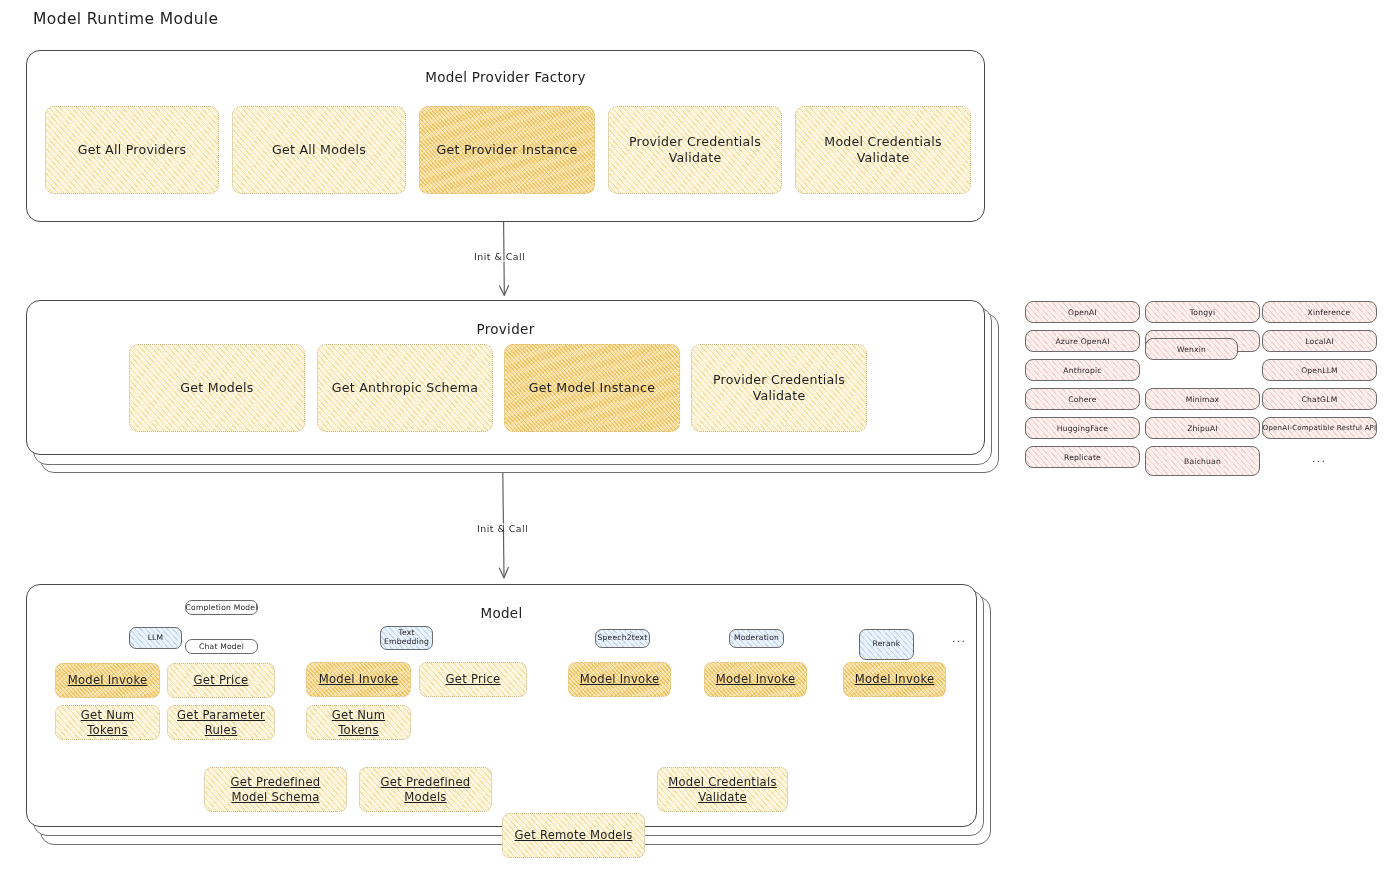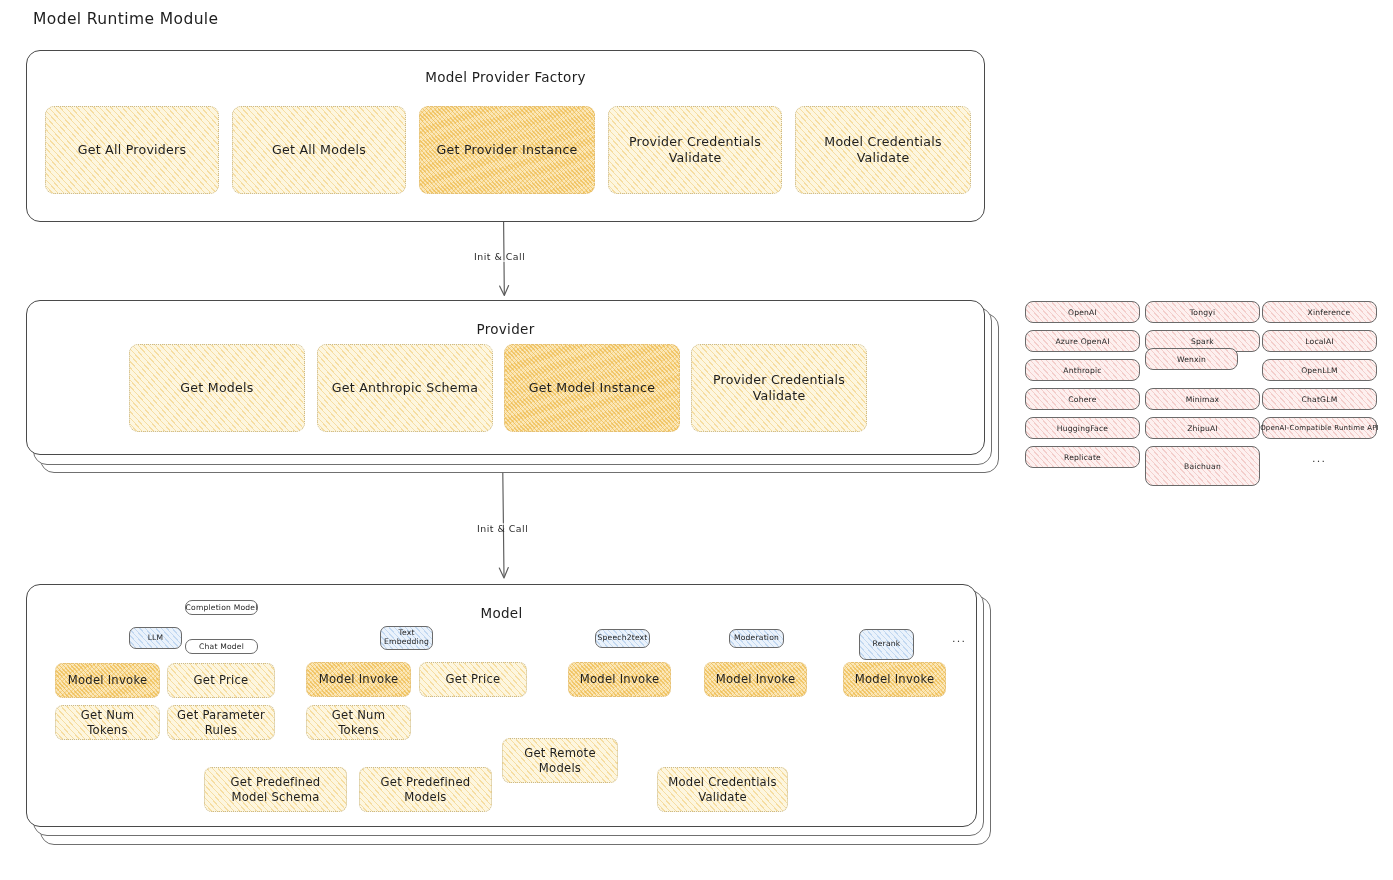--- a/index.html
+++ b/index.html
@@ -86,21 +86,21 @@
         rgba(236,180,62,.62) 0px,
         rgba(236,180,62,.62) 1.1px,
         rgba(236,180,62,0) 1.1px,
         rgba(236,180,62,0) 2.9px),
       repeating-linear-gradient(-44deg,
         rgba(236,180,62,.32) 0px,
         rgba(236,180,62,.32) 1px,
         rgba(236,180,62,0) 1px,
         rgba(236,180,62,0) 3.4px);
   }
-  .box.sm { font-size: 11.6px; border-radius: 8px; }
+  .box.sm { font-size: 11.6px; border-radius: 8px; text-decoration: underline; }
 
   
   .chip-pink {
     position: absolute;
     box-sizing: border-box;
     border: 1.05px solid #6a6a6a;
     border-radius: 8px;
     display: flex;
     align-items: center;
     justify-content: center;
@@ -215,30 +215,30 @@
 
 <div class="chip-pink" style="left:1025px; top:301px; width:115px; height:22px;">OpenAI</div>
 <div class="chip-pink" style="left:1025px; top:330px; width:115px; height:22px;">Azure OpenAI</div>
 <div class="chip-pink" style="left:1025px; top:359px; width:115px; height:22px;">Anthropic</div>
 <div class="chip-pink" style="left:1025px; top:388px; width:115px; height:22px;">Cohere</div>
 <div class="chip-pink" style="left:1025px; top:417px; width:115px; height:22px;">HuggingFace</div>
 <div class="chip-pink" style="left:1025px; top:446px; width:115px; height:22px;">Replicate</div>
 
 <div class="chip-pink" style="left:1145px; top:301px; width:115px; height:22px;">Tongyi</div>
 <div class="chip-pink" style="left:1145px; top:330px; width:115px; height:22px;">Spark</div>
-<div class="chip-pink" style="left:1145px; top:348px; width:93px; height:22px;">Wenxin</div>
+<div class="chip-pink" style="left:1145px; top:338px; width:93px; height:22px;">Wenxin</div>
 <div class="chip-pink" style="left:1145px; top:388px; width:115px; height:22px;">Minimax</div>
 <div class="chip-pink" style="left:1145px; top:417px; width:115px; height:22px;">ZhipuAI</div>
-<div class="chip-pink" style="left:1145px; top:446px; width:115px; height:40px;">Baichuan</div>
+<div class="chip-pink" style="left:1145px; top:446px; width:115px; height:30px;">Baichuan</div>
 
 <div class="chip-pink" style="left:1262px; top:301px; width:115px; height:22px;padding-left:19px;">Xinference</div>
 <div class="chip-pink" style="left:1262px; top:330px; width:115px; height:22px;">LocalAI</div>
 <div class="chip-pink" style="left:1262px; top:359px; width:115px; height:22px;">OpenLLM</div>
 <div class="chip-pink" style="left:1262px; top:388px; width:115px; height:22px;">ChatGLM</div>
-<div class="chip-pink" style="left:1262px; top:417px; width:115px; height:22px; font-size:7px;">OpenAI-Compatible Runtime API</div>
+<div class="chip-pink" style="left:1262px; top:417px; width:115px; height:22px; font-size:7px;">OpenAI-Compatible Restful API</div>
 <div class="ellipsis" style="left:1312px; top:452px;">...</div>
 
 <svg class="arrow-svg" style="left:494px; top:473px; width:20px; height:110px;" viewBox="0 0 20 110">
   <path d="M8.8 0 L9.4 50 M9.4 52 L10 103" stroke="#5a5a5a" stroke-width="1.15" fill="none" stroke-linecap="round"></path>
   <path d="M5.3 95 L10 105 L14.3 94.5" stroke="#5a5a5a" stroke-width="1.15" fill="none" stroke-linecap="round" stroke-linejoin="round"></path>
 </svg>
 <div class="arrow-label" style="left:477px; top:523px;">Init &amp; Call</div>
 
 <div class="stack-layer" style="left:40px; top:596px; width:951px; height:249px; z-index:0;"></div>
 <div class="stack-layer" style="left:33px; top:590px; width:951px; height:246px; z-index:1;"></div>
@@ -268,14 +268,14 @@
 <div class="chip-blue" style="left:729px; top:629px; width:55px; height:19px; z-index:3;">Moderation</div>
 <div class="box hot sm" style="left:704px; top:662px; width:103px; height:35px; z-index:3;">Model Invoke</div>
 
 <div class="chip-blue" style="left:859px; top:629px; width:55px; height:31px; z-index:3;">Rerank</div>
 <div class="box hot sm" style="left:843px; top:662px; width:103px; height:35px; z-index:3;">Model Invoke</div>
 
 <div class="ellipsis" style="left:952px; top:632px; z-index:3;">...</div>
 
 <div class="box sm" style="left:204px; top:767px; width:143px; height:45px; z-index:3;">Get Predefined Model Schema</div>
 <div class="box sm" style="left:359px; top:767px; width:133px; height:45px; z-index:3;">Get Predefined Models</div>
-<div class="box sm" style="left:502px; top:738px; width:116px; height:45px; z-index:3;">Get Remote Models</div>
+<div class="box sm" style="left:502px; top:813px; width:143px; height:45px; z-index:3;">Get Remote Models</div>
 <div class="box sm" style="left:657px; top:767px; width:131px; height:45px; z-index:3;">Model Credentials Validate</div>
 
 </body></html>

